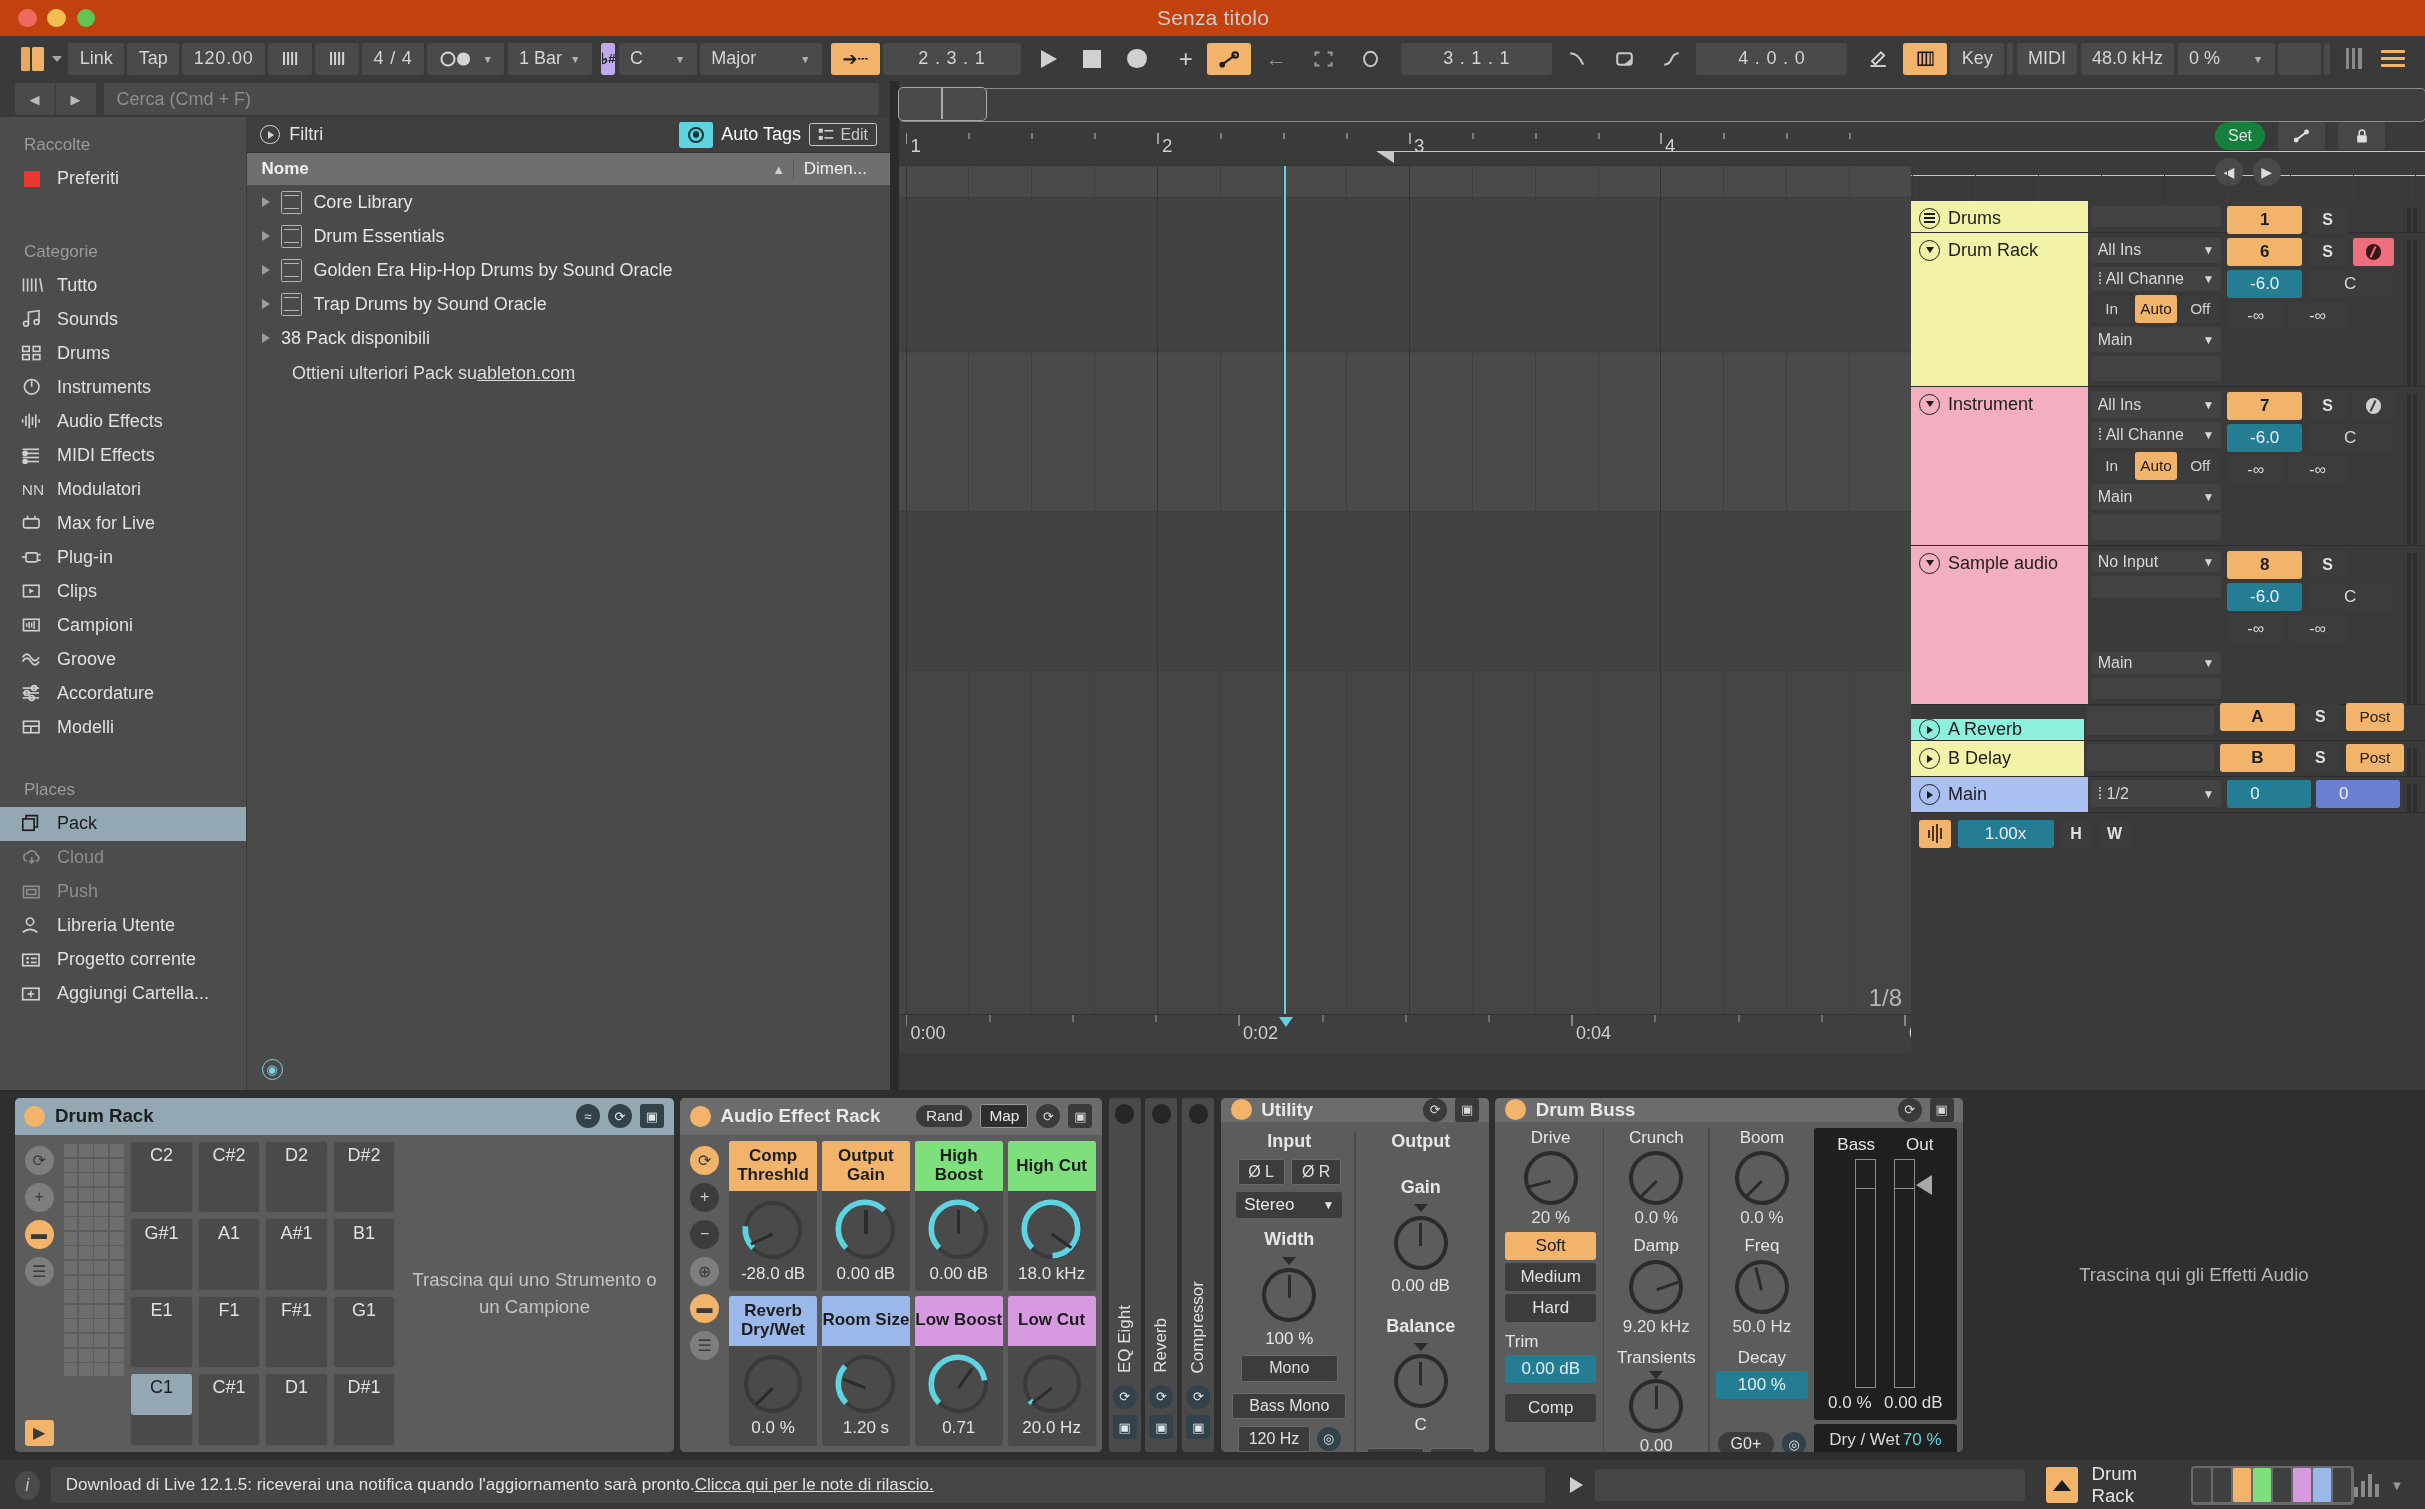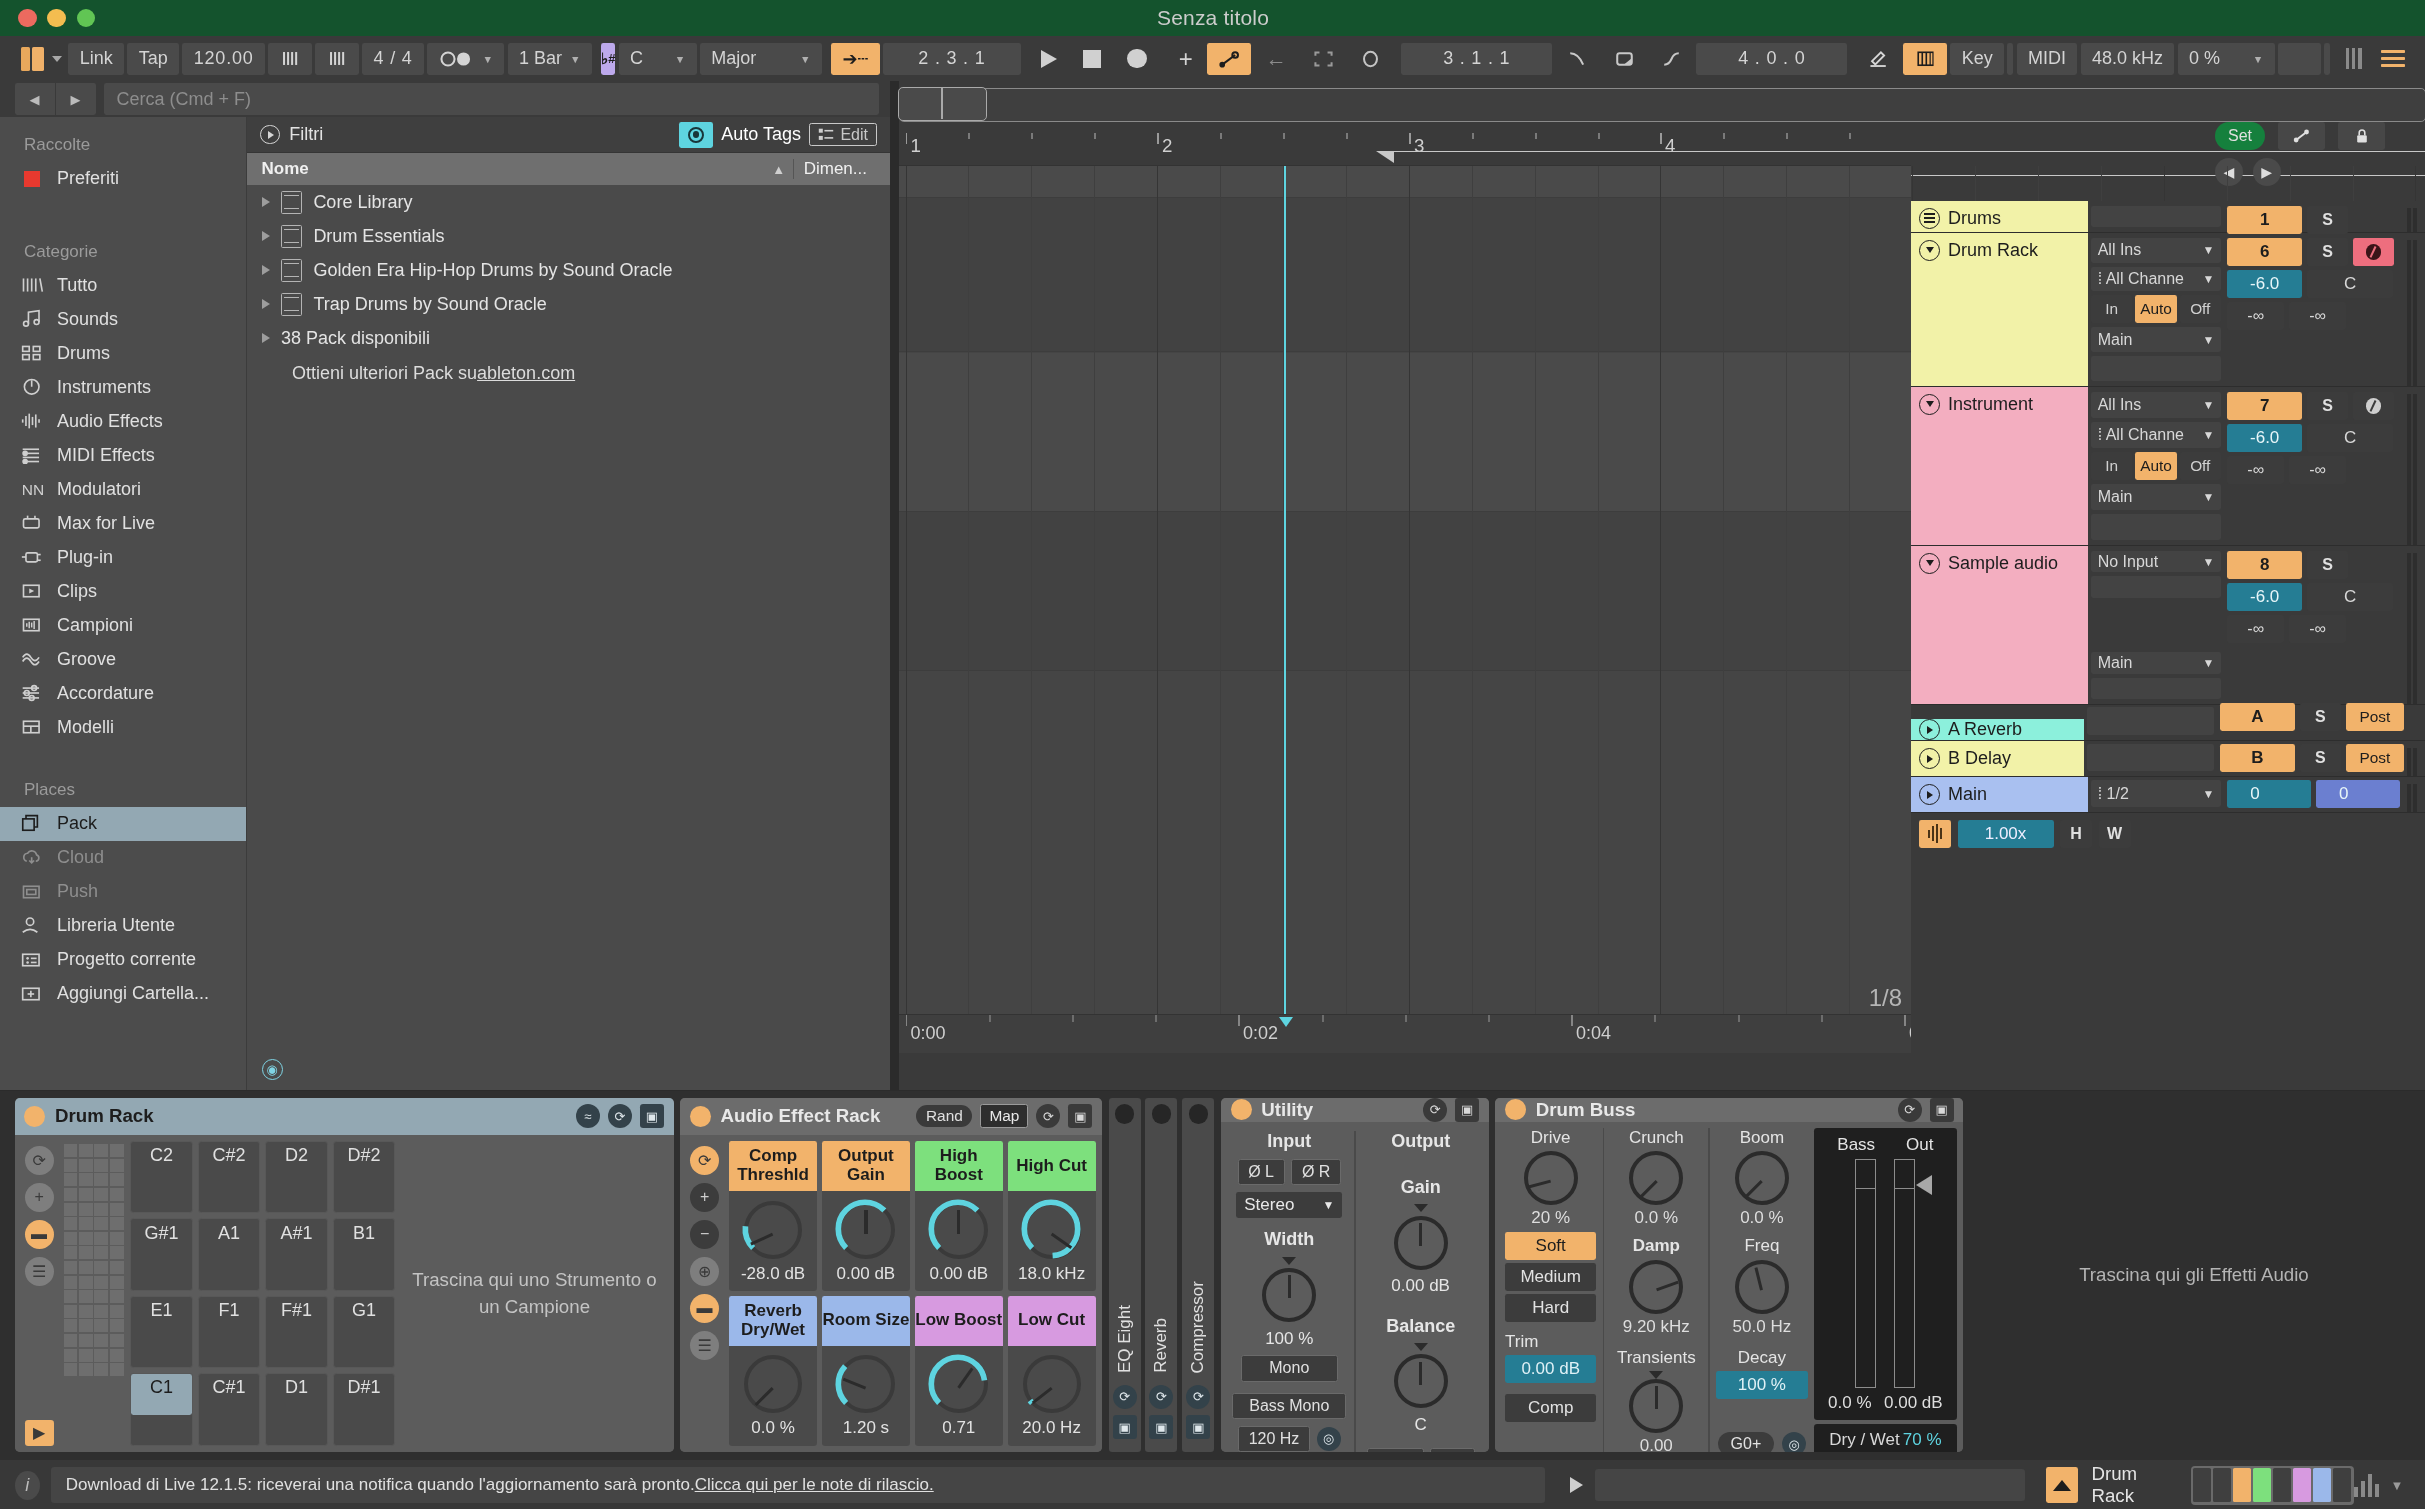--- a/index.html
+++ b/index.html
@@ -9,21 +9,21 @@
     font-family: "Liberation Sans", sans-serif;
     color: #c8c8c8;
     overflow: hidden;
     -webkit-font-smoothing: antialiased;
   }
   .app { position: relative; width: 2426px; height: 1510px; background: #2b2b2b; }
 
   
   .titlebar {
     position: absolute; left:0; top:0; width: 2426px; height: 36px;
-    background: #14532d;
+    background: #c2410c;
     display: flex; align-items: center;
   }
   .traffic { display:flex; gap: 10.6px; margin-left: 18px; }
   .dot { width: 18.7px; height: 18.7px; border-radius: 50%; }
   .dot.r { background: #ec6a5f; }
   .dot.y { background: #f4bd50; }
   .dot.g { background: #61c554; }
   .title-center {
     position:absolute; left:0; right:0; text-align:center;
     font-size: 21px; color: #cccccc; letter-spacing: 0.2px;
@@ -1496,21 +1496,21 @@
           <span class="pillbtn teal">0.00 dB</span>
           <span class="pillbtn" style="margin-top:8px;">Comp</span>
         </div>
         <div class="divider-v"></div>
         <div class="dbcol">
           <span class="db-lbl">Crunch</span>
           <div class="uknob">
               <span class="ind" style="transform:rotate(-135deg);transform-origin:50% 100%;"></span>
             </div>
           <span class="db-val">0.0 %</span>
-          <span class="db-lbl" style="margin-top:4.9px;font-weight:bold;">Damp</span>
+          <span class="db-lbl" style="margin-top:4.9px;">Damp</span>
           <div class="uknob">
               <span class="ind" style="transform:rotate(70deg);transform-origin:50% 100%;"></span>
             </div>
           <span class="db-val">9.20 kHz</span>
           <span class="db-lbl" style="margin-top:8px;">Transients</span>
           <span class="uptr"></span>
           <div class="uknob">
               <span class="ind"></span>
             </div>
           <span class="db-val">0.00</span>

